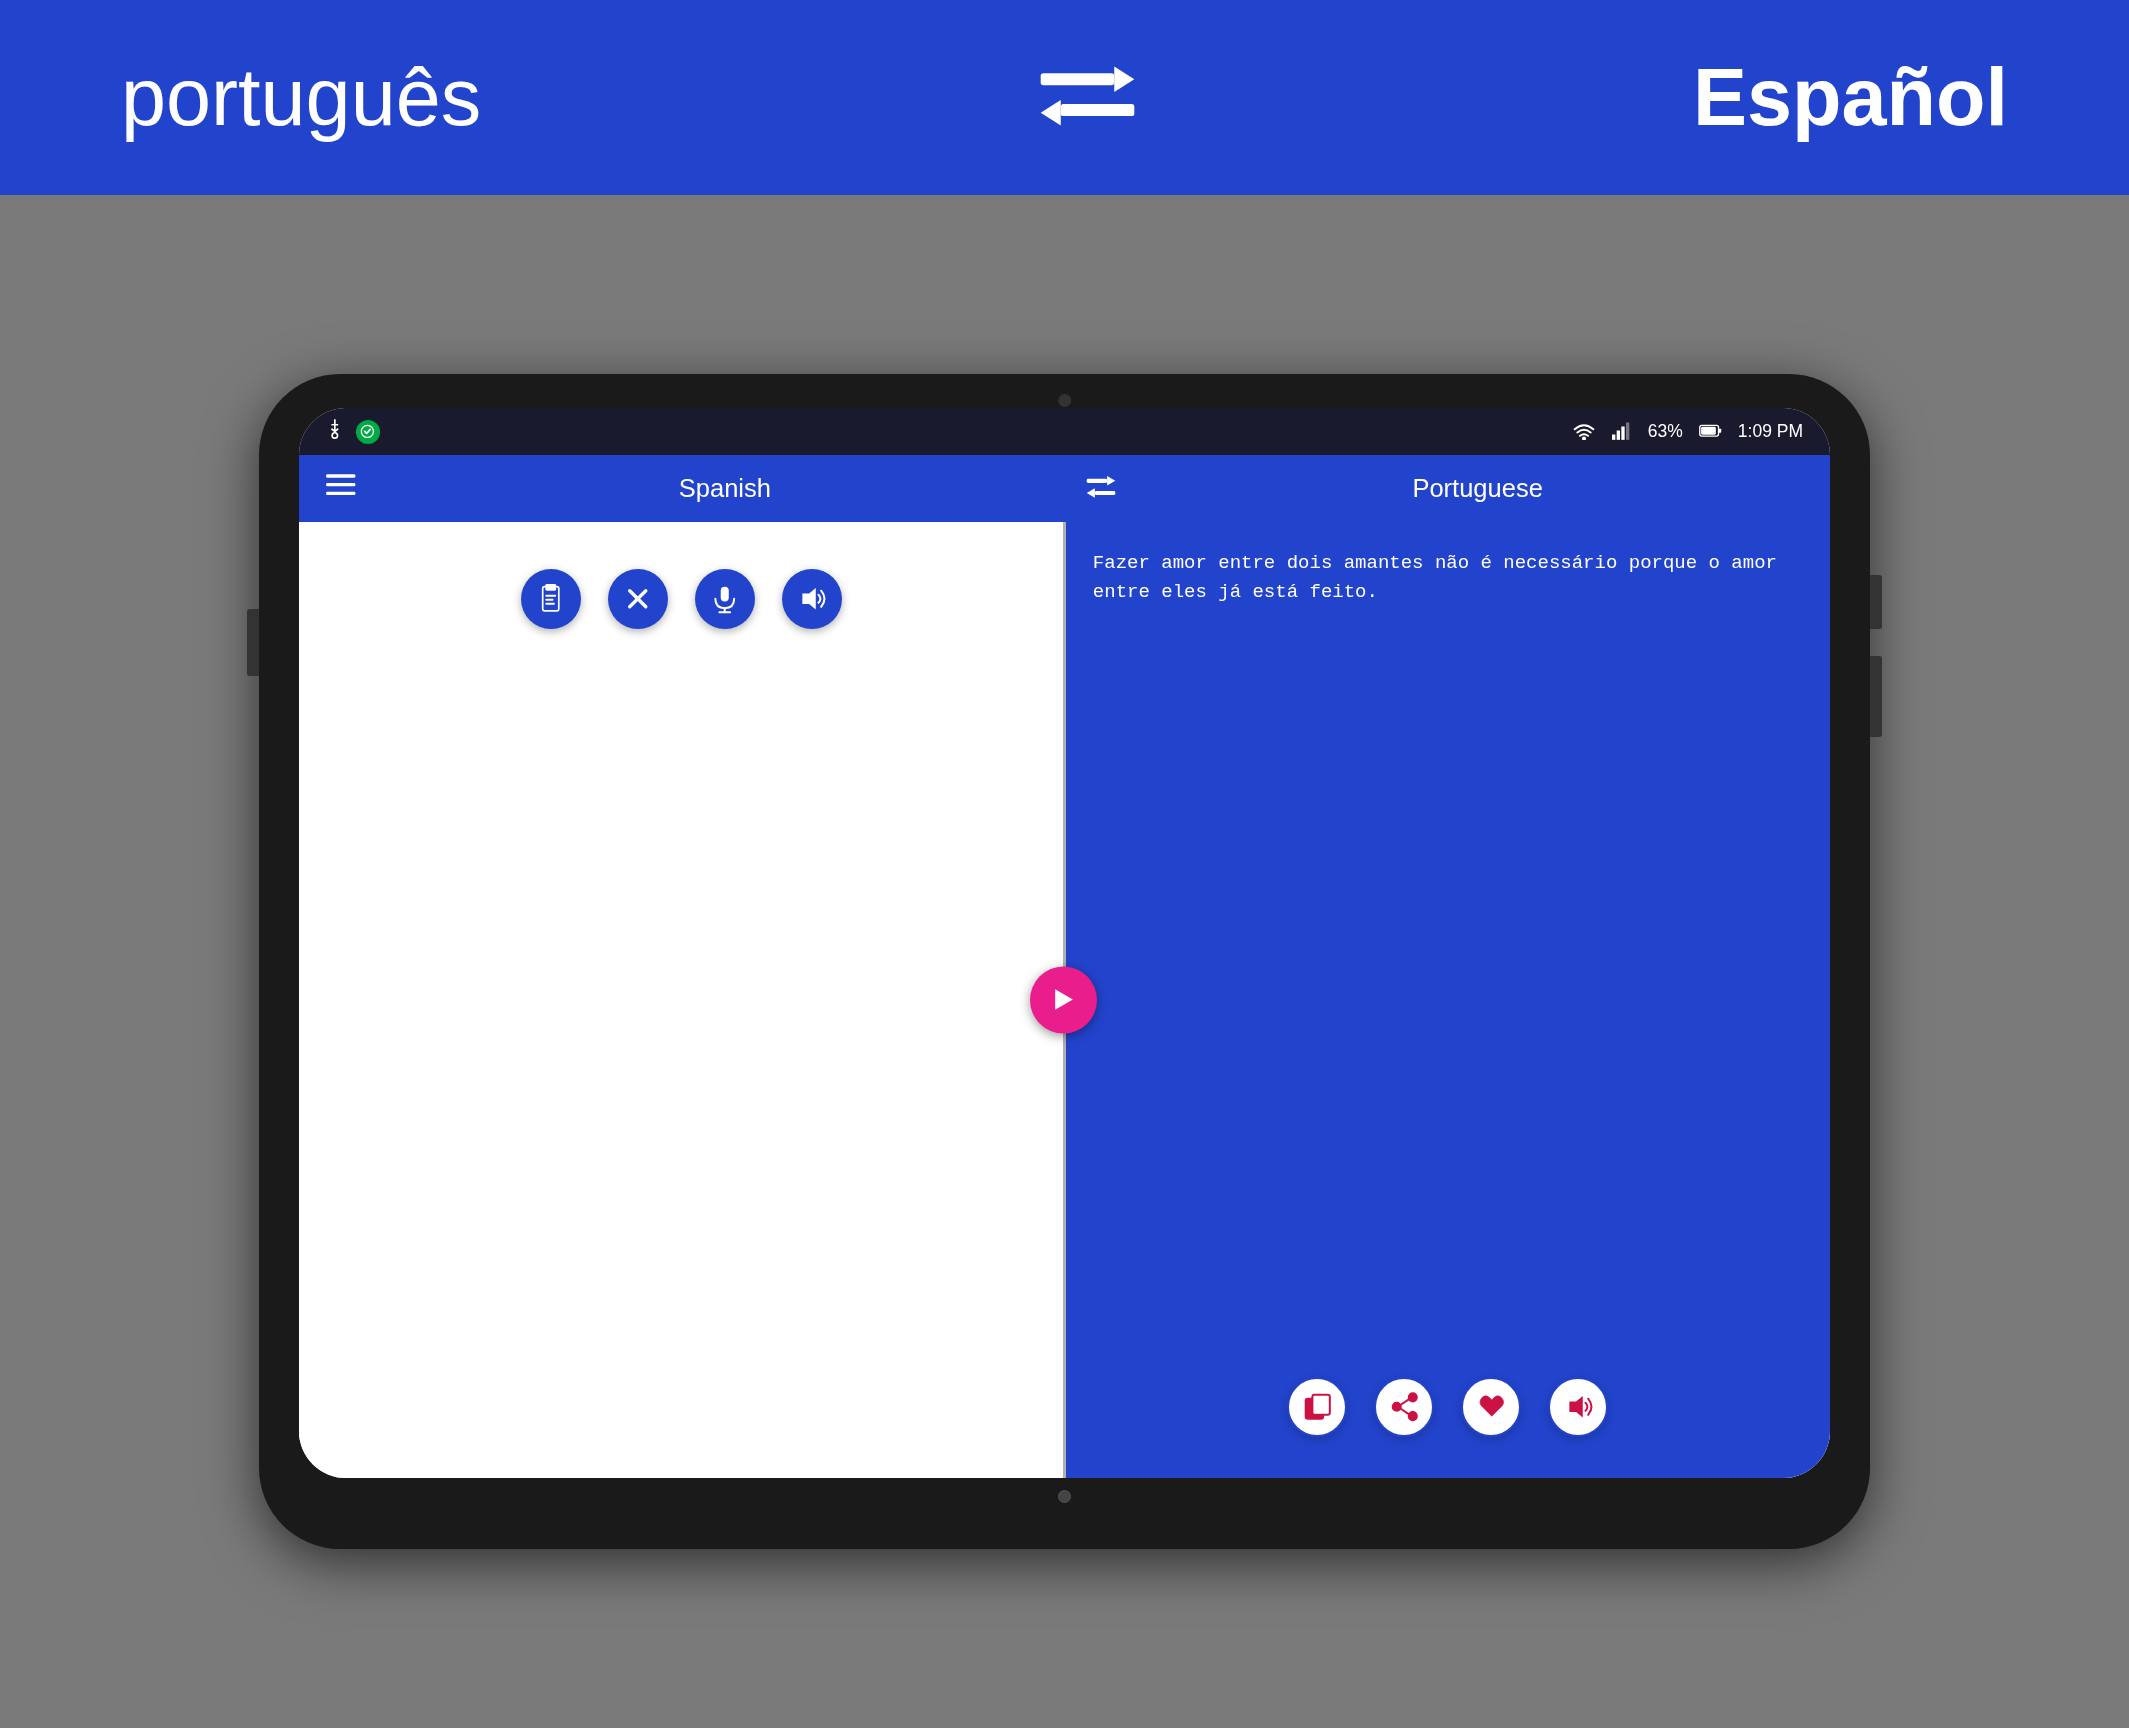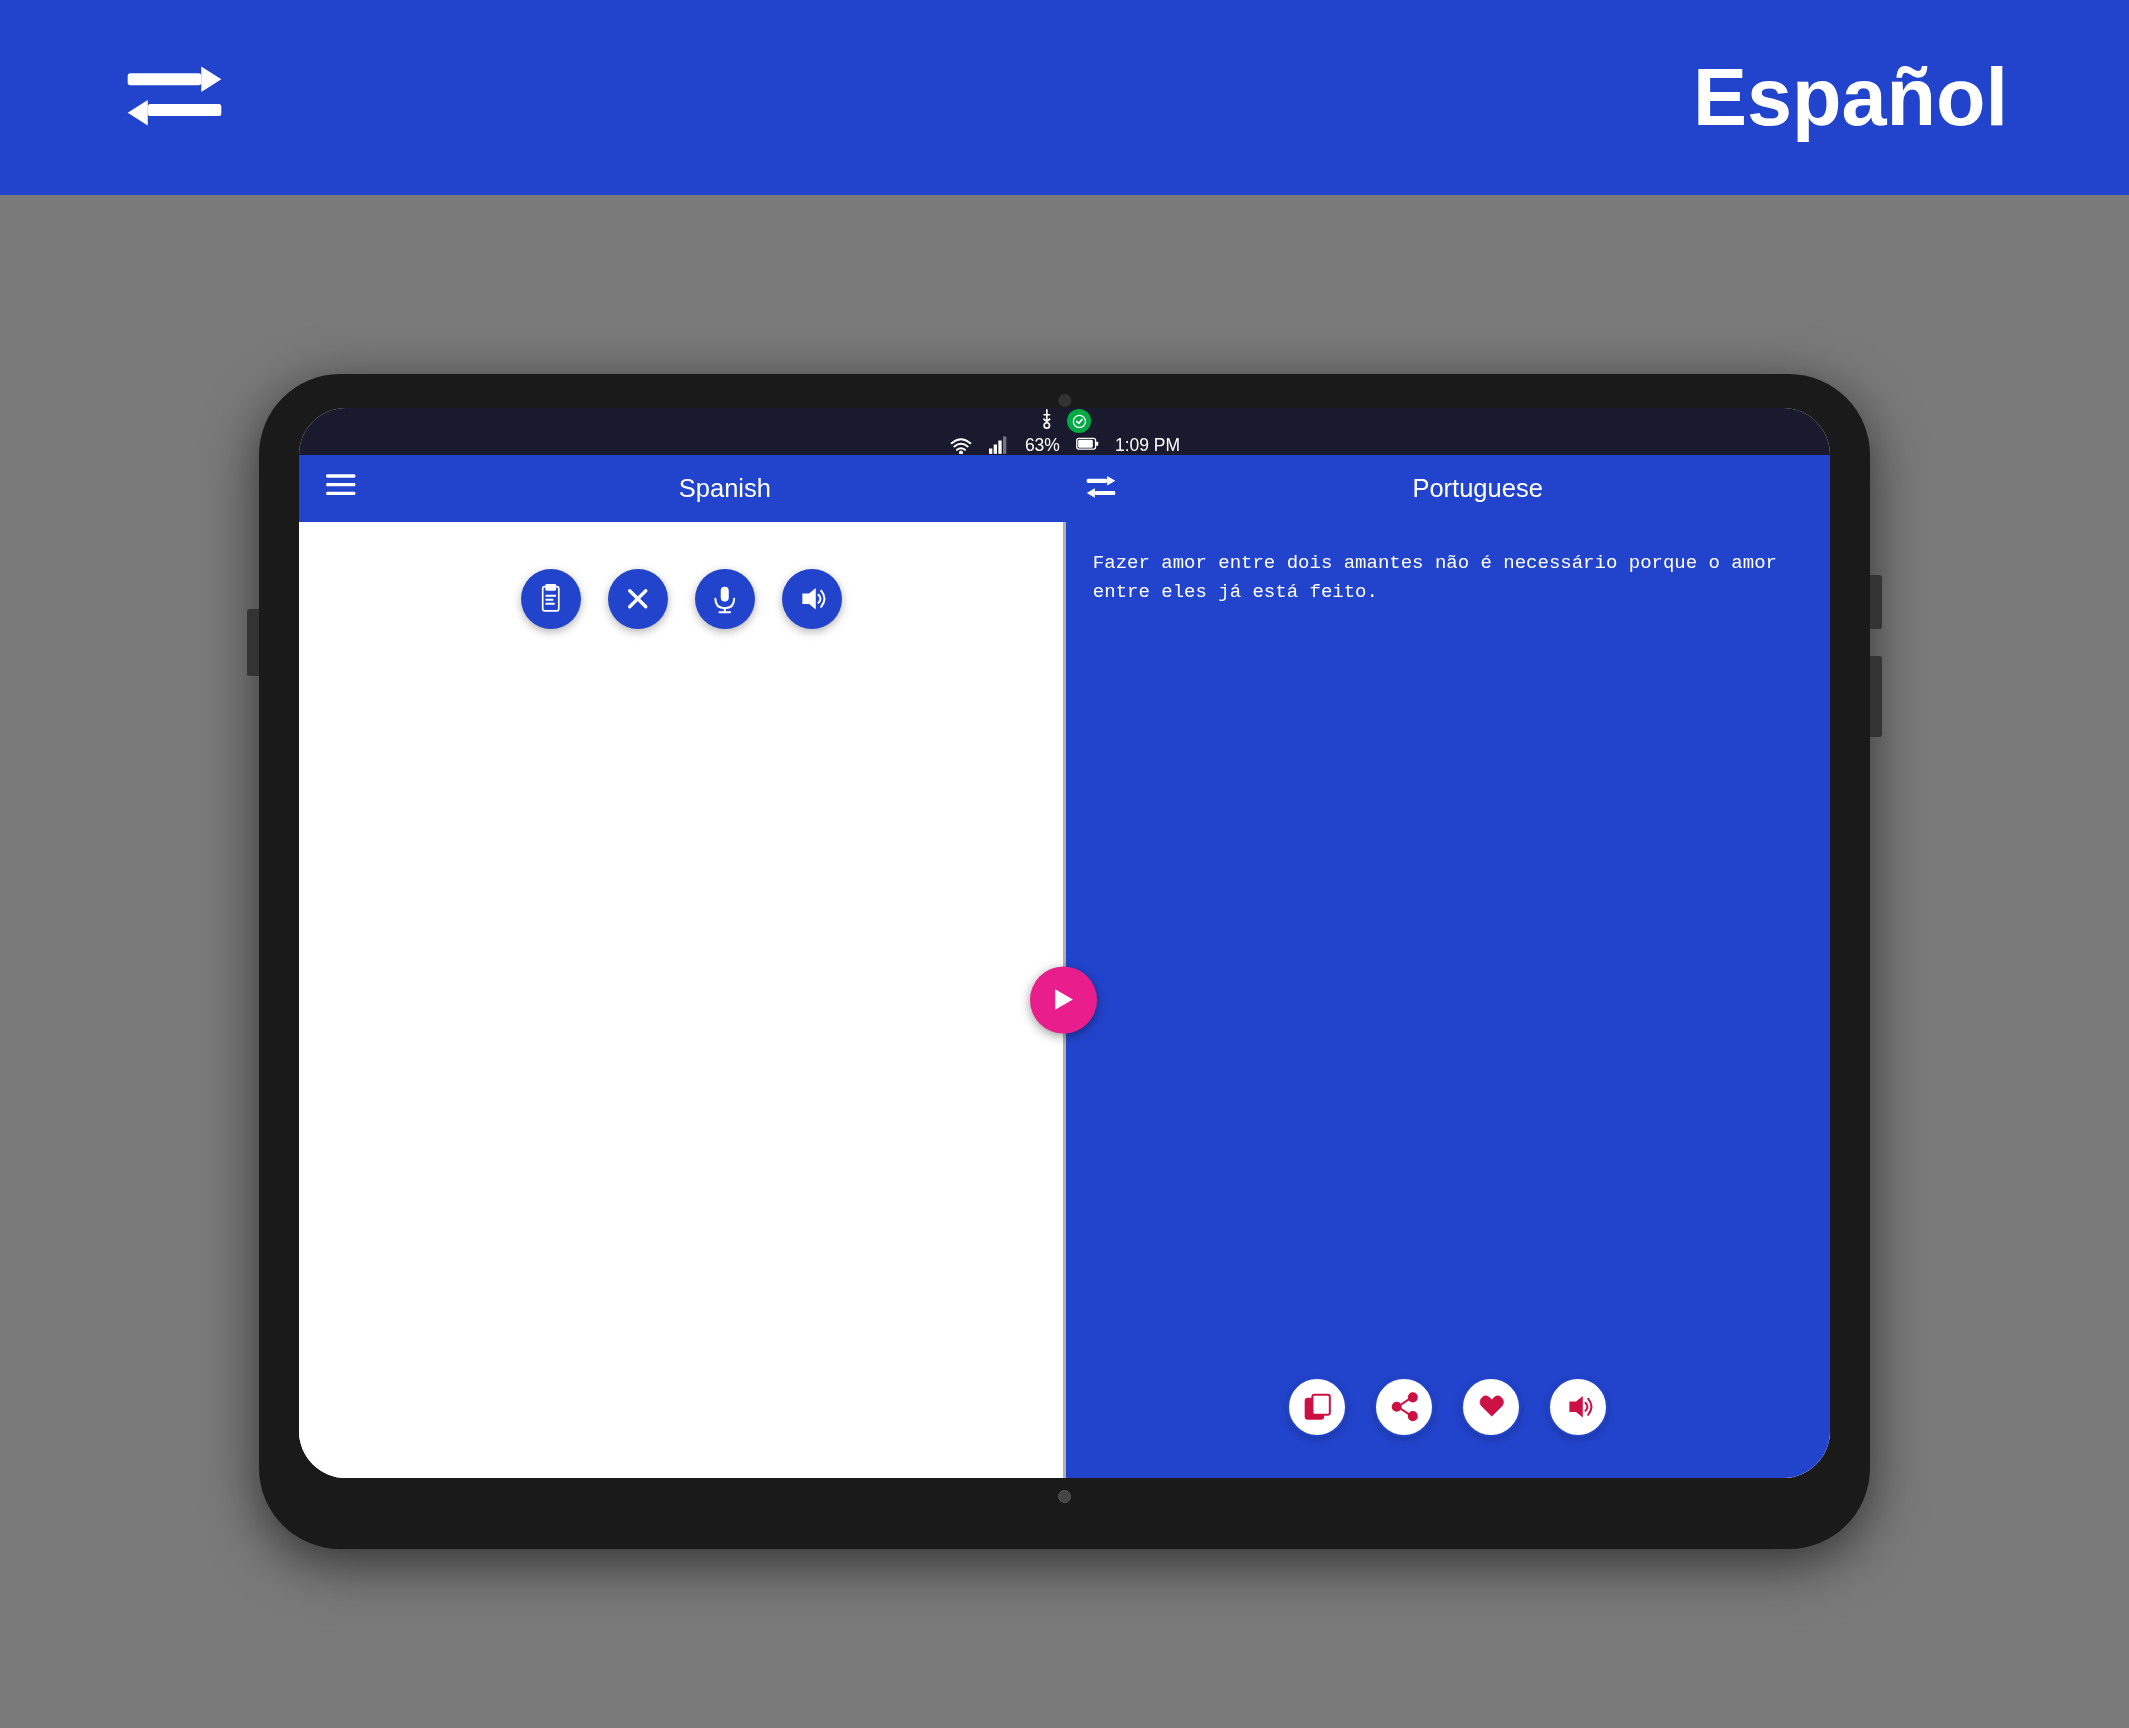--- a/index.html
+++ b/index.html
@@ -126,21 +126,20 @@
 
     
     .status-bar {
       background: #1a1a2e;
       height: 47px;
       display: flex;
       align-items: center;
       justify-content: space-between;
       padding: 0 27px;
       flex-shrink: 0;
-      flex-direction: column;
     }
 
     .status-left {
       display: flex;
       align-items: center;
       gap: 10.7px;
     }
 
     .status-icon-usb {
       color: white;
@@ -387,20 +386,21 @@
     
     .swap-small {
       width: 34px;
       height: 34px;
     }
   </style>
 </head>
 <body>
 
 <div class="top-banner">
+  <span class="banner-lang-left">português</span>
   <div class="swap-arrows-big">
     <svg viewBox="0 0 160 110" fill="none" xmlns="http://www.w3.org/2000/svg">
 
       <rect x="10" y="18" width="110" height="18" rx="4" fill="white"></rect>
       <polygon points="120,8 150,27 120,46" fill="white"></polygon>
 
       <rect x="40" y="64" width="110" height="18" rx="4" fill="white"></rect>
       <polygon points="40,58 10,77 40,96" fill="white"></polygon>
     </svg>
   </div>

